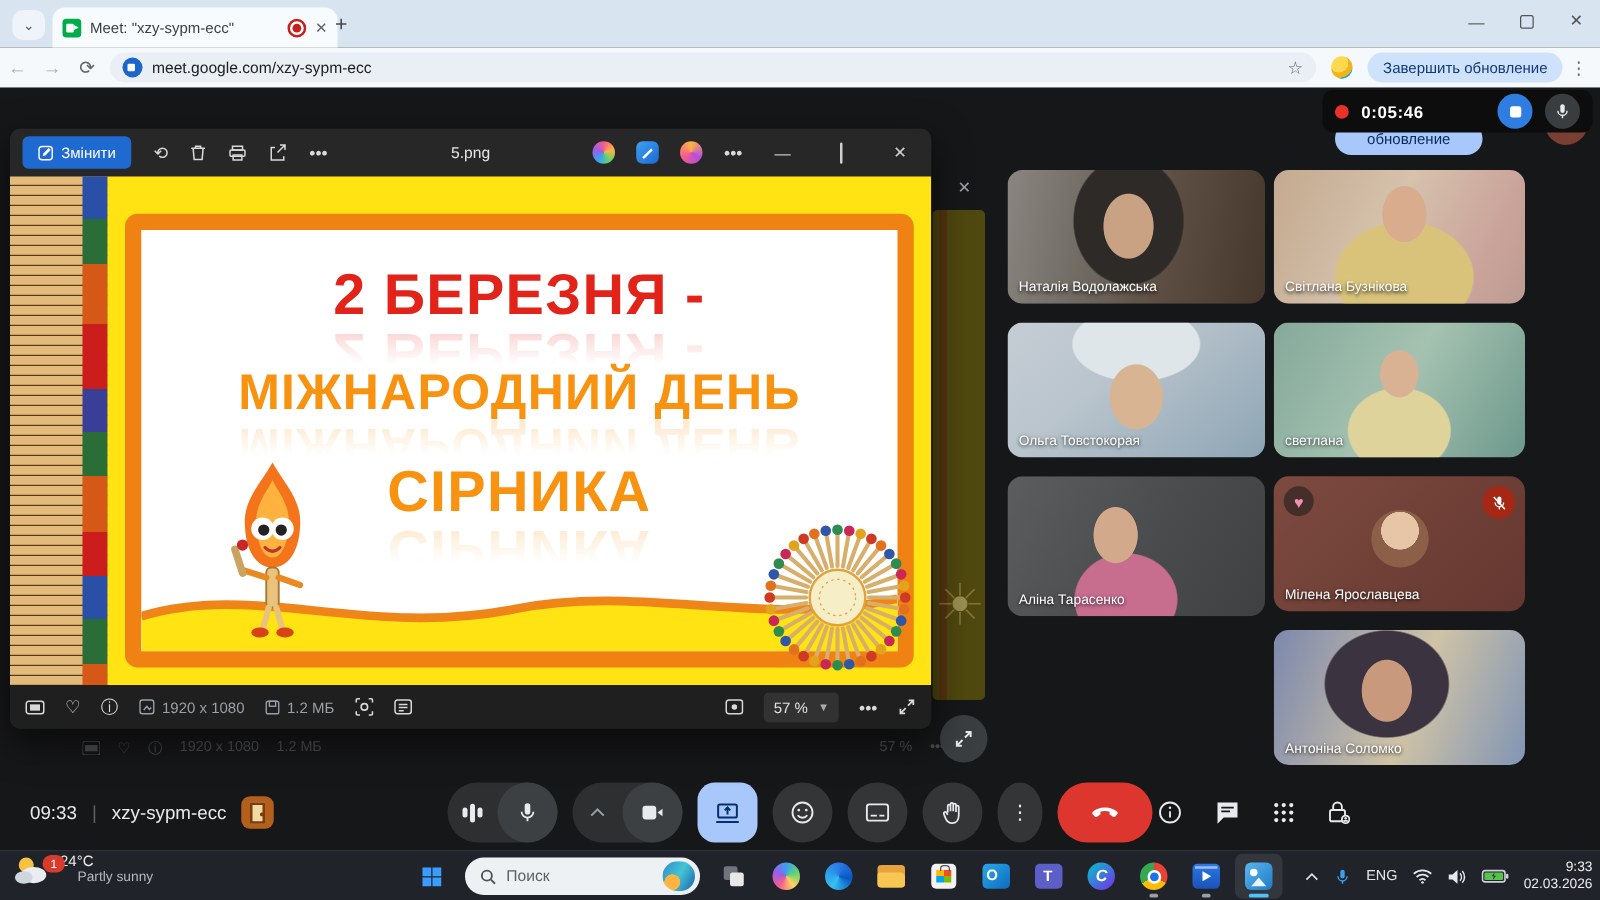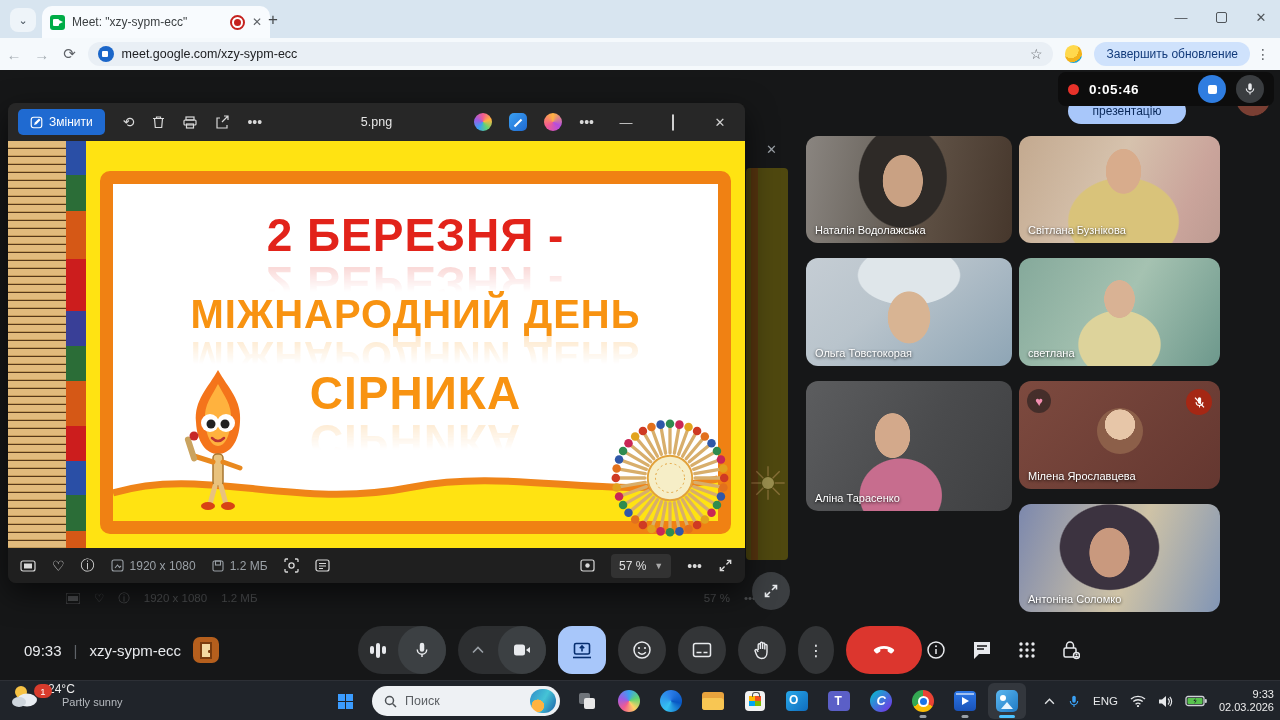--- a/index.html
+++ b/index.html
@@ -128,21 +128,21 @@
     padding:0 8px;color:#e0e0e0;font-size:12px;}
   #zoom-box .chev{font-size:9px;color:#aaa;}
   #vb-right{margin-left:auto;display:flex;align-items:center;gap:16px;}
 
   
   .tile{position:absolute;border-radius:12px;overflow:hidden;}
   .t1{left:806px;top:136px;width:206px;height:107px;}
   .t2{left:1019px;top:136px;width:201px;height:107px;}
   .t3{left:806px;top:258px;width:206px;height:108px;}
   .t4{left:1019px;top:258px;width:201px;height:108px;}
-  .t5{left:806px;top:381px;width:206px;height:130px;text-align:right;}
+  .t5{left:806px;top:381px;width:206px;height:112px;text-align:right;}
   .t6{left:1019px;top:381px;width:201px;height:108px;}
   .t7{left:806px;top:504px;width:206px;height:108px;}
   .t8{left:1019px;top:504px;width:201px;height:108px;}
   .pname{position:absolute;left:9px;bottom:7px;font-size:11px;color:#fff;
     text-shadow:0 1px 3px rgba(0,0,0,.9);white-space:nowrap;}
   .react-badge{position:absolute;left:8px;top:8px;width:24px;height:24px;border-radius:50%;
     background:rgba(25,26,28,.55);display:flex;align-items:center;justify-content:center;
     color:#f48fb1;font-size:13px;}
   .mute-red{position:absolute;right:8px;top:8px;width:26px;height:26px;border-radius:50%;
     background:#a52714;display:flex;align-items:center;justify-content:center;color:#fff;}
@@ -309,21 +309,21 @@
         <span class="sq"></span>
       </div>
     <div id="rec-mic">
       <svg width="14" height="14" viewBox="0 0 16 16" fill="currentColor">
           <rect x="6" y="1.5" width="4" height="8" rx="2"></rect>
           <path d="M3.8 7.5a4.2 4.2 0 0 0 8.4 0" fill="none" stroke="currentColor" stroke-width="1.3"></path>
           <line x1="8" y1="11.8" x2="8" y2="14.3" stroke="currentColor" stroke-width="1.3"></line>
         </svg>
     </div>
   </div>
-  <div id="present-pill" class="abs">презентацію</div>
+  <div id="present-pill" class="abs">обновление</div>
   <div id="top-avatar" class="abs"></div>
   <span id="others-count" class="abs">9</span>
 
   <div id="viewer" class="abs">
     <div id="viewer-titlebar" class="abs">
       <div id="edit-btn">
         <svg width="13" height="13" viewBox="0 0 16 16" fill="none" stroke="#fff" stroke-width="1.4">
             <rect x="1.5" y="1.5" width="13" height="13" rx="3"></rect>
             <path d="M5 11l1-3 5-5 2 2-5 5-3 1z" fill="#fff" stroke="none"></path>
           </svg>

